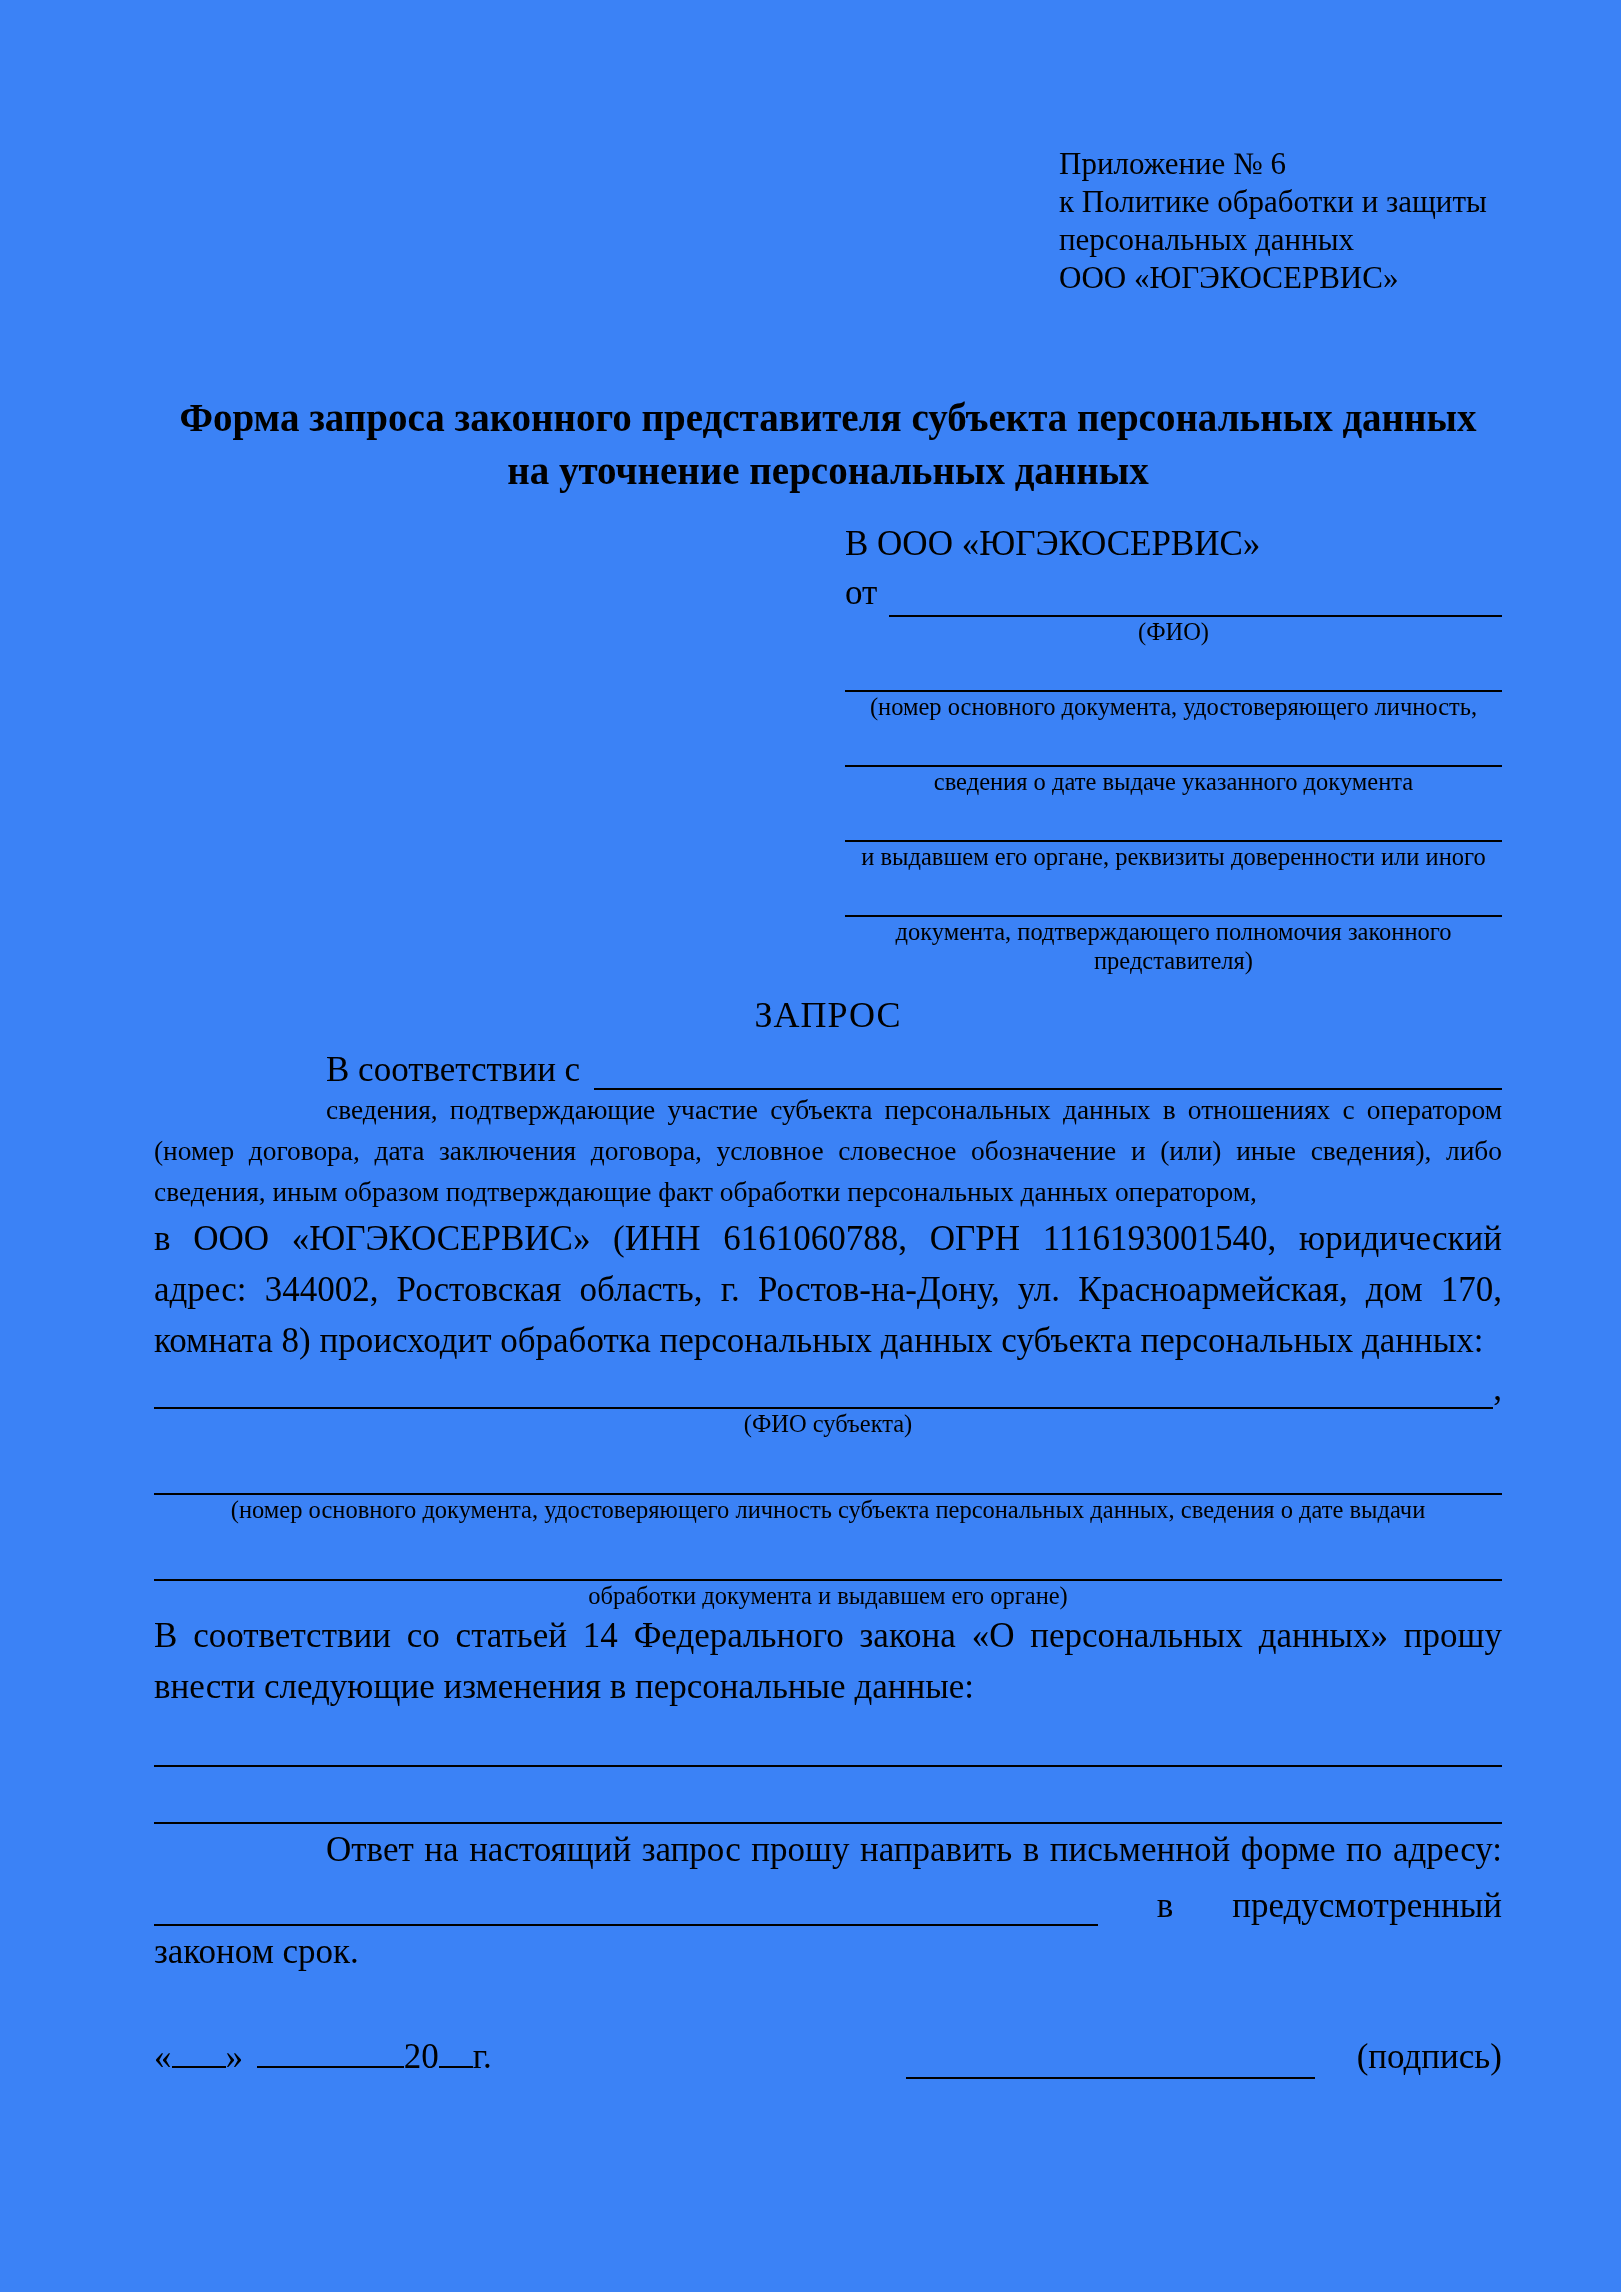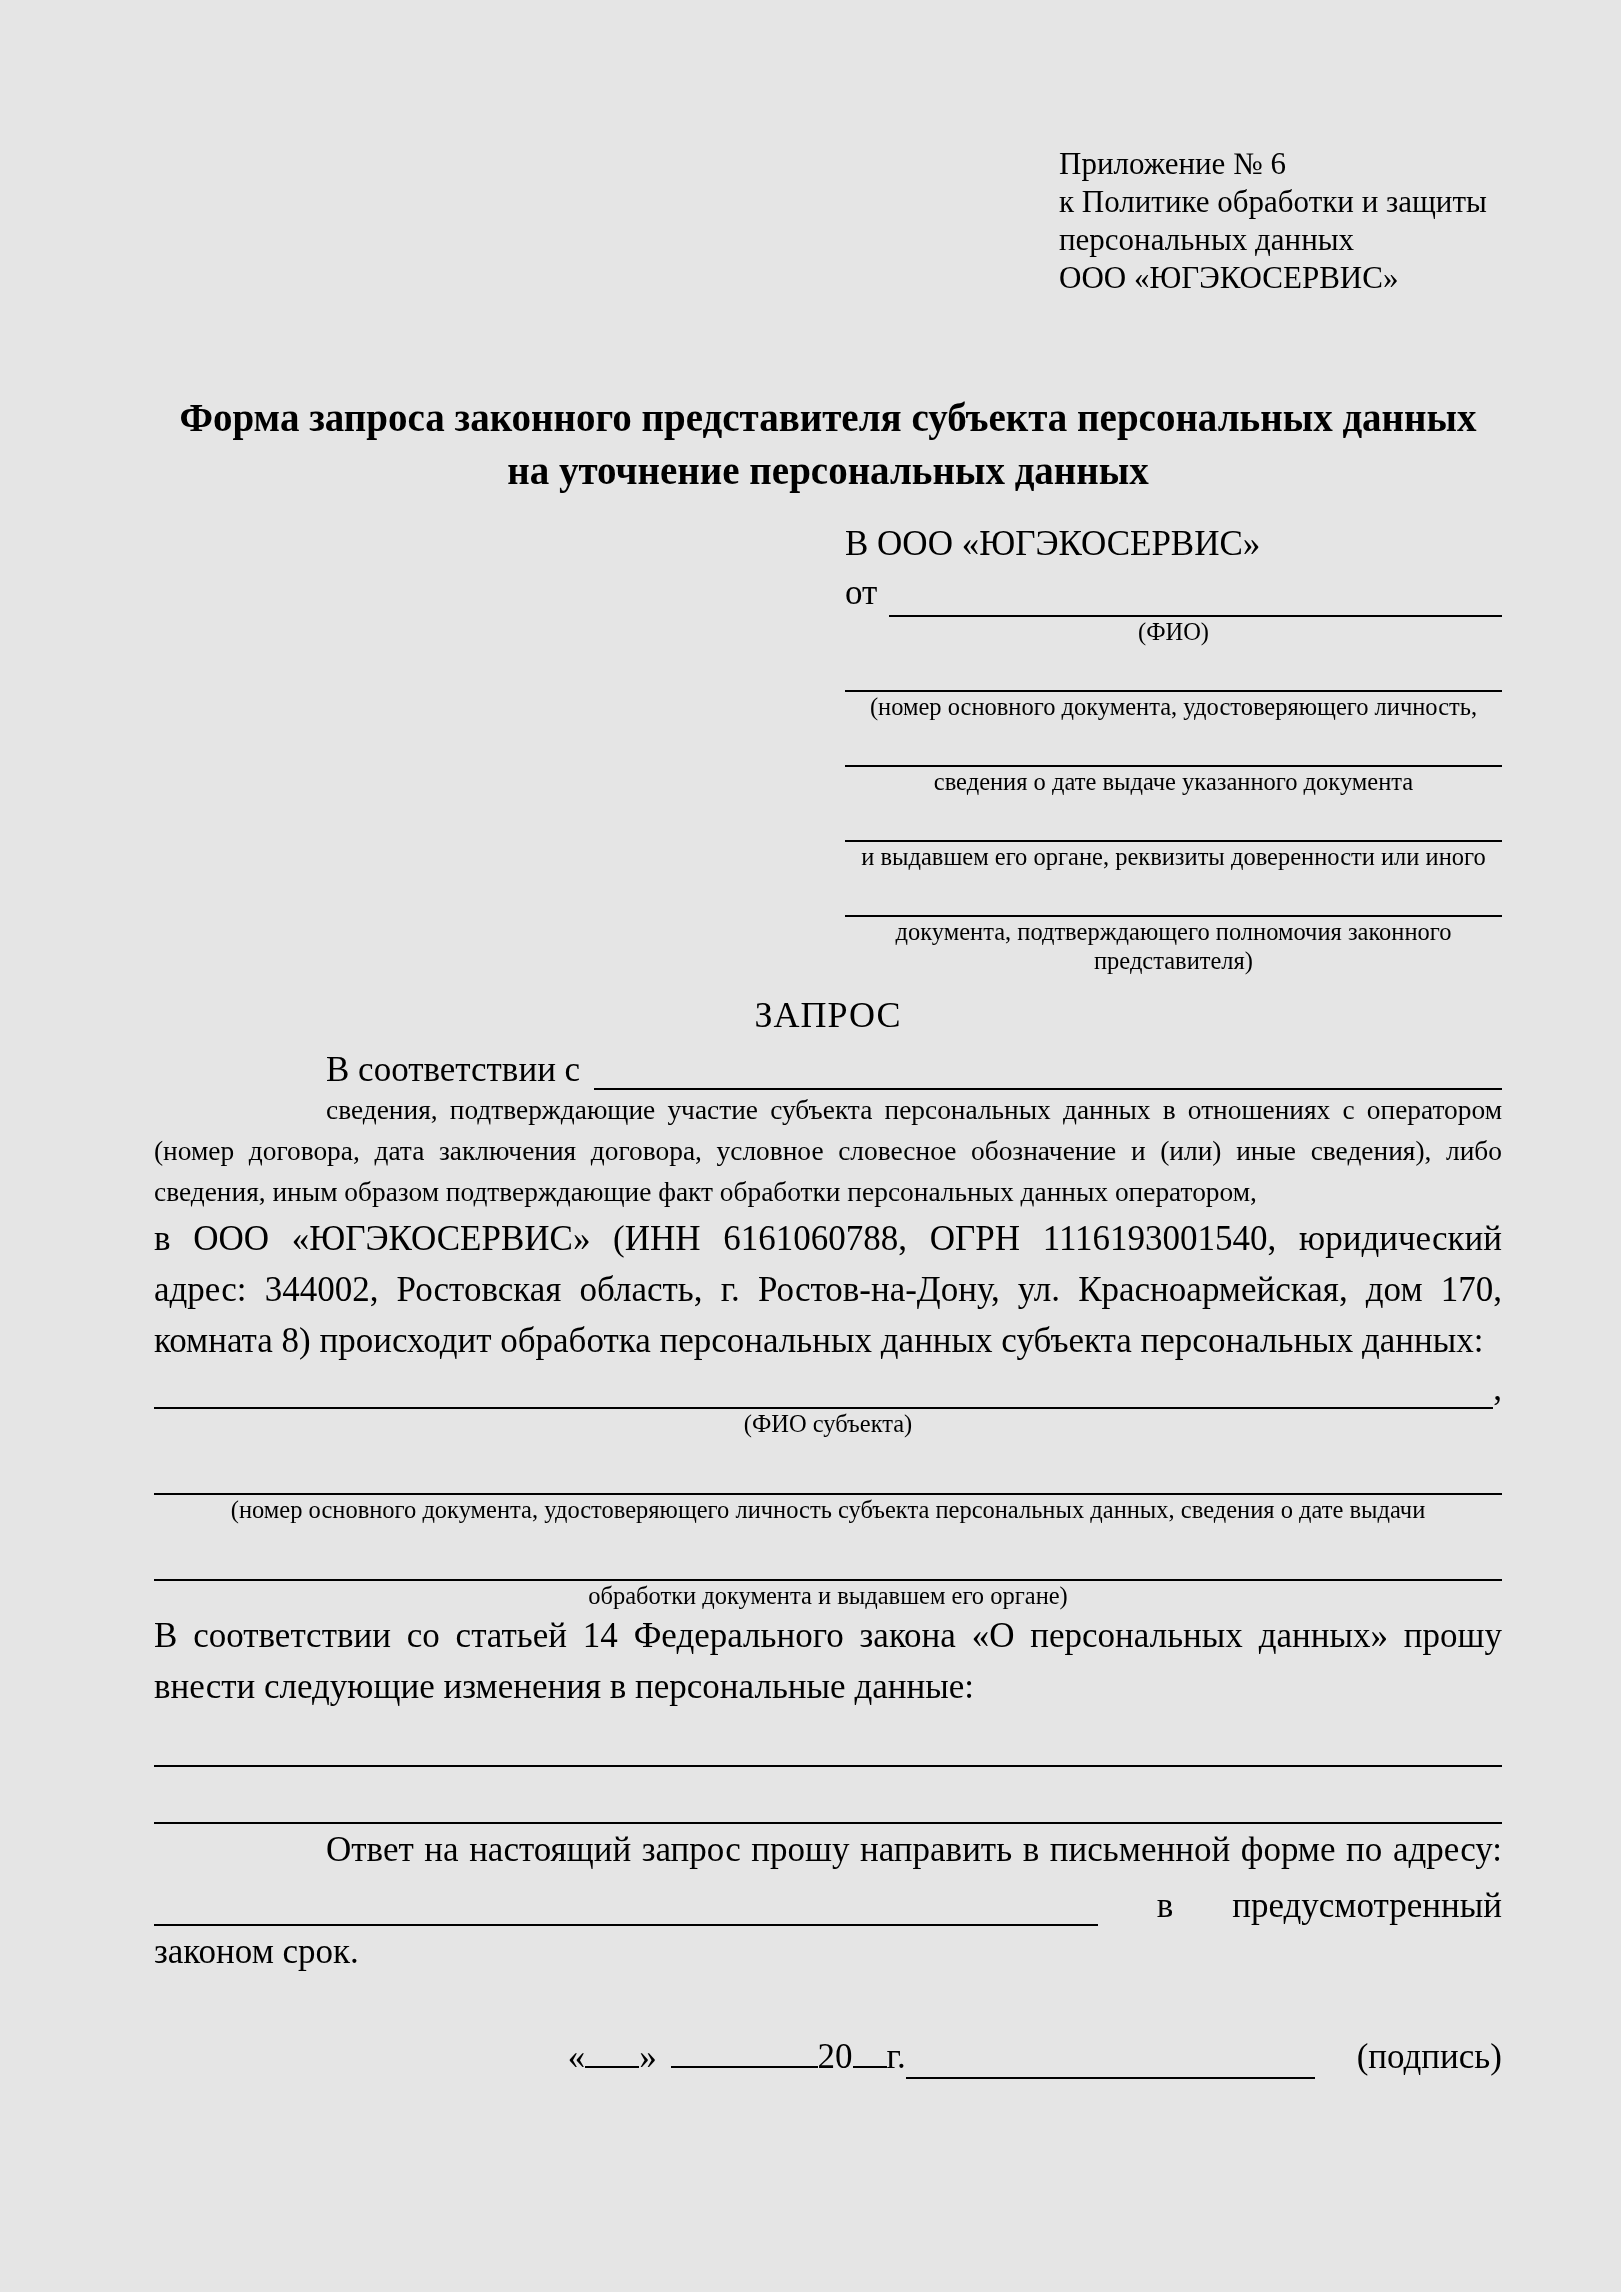--- a/index.html
+++ b/index.html
@@ -1,19 +1,19 @@
 <!DOCTYPE html>
 <html lang="ru"><head>
 <meta charset="utf-8">
 <style>
   html,body{margin:0;padding:0;background:#ffffff;}
   .page{
     position:relative;
     width:1621px;height:2293px;
-    background:#e5e5e5;color:#000;
+    background:#3b82f6;color:#000;
     font-family:"Liberation Serif","DejaVu Serif",serif;
     box-sizing:border-box;
     padding:145px 119px 0 154px;
     overflow:hidden;
   }
   
   .header-block{width:443px;margin-left:auto;font-size:31px;line-height:38px;}
   
   .title{margin-top:94px;text-align:center;font-weight:bold;font-size:39px;line-height:53px;}
   
@@ -42,21 +42,21 @@
   .comma{flex:0 0 auto;}
   
   .line{border-bottom:2.9px solid #000;}
   .h56{height:55px;}
   .h38{height:37px;}
   .mt16{margin-top:15.7px;}
   
   .answer-row{display:flex;justify-content:space-between;align-items:flex-end;height:51px;font-size:35px;}
   .answer-line{width:70%;}
   
-  .footer-row{display:flex;justify-content:flex-end;align-items:flex-end;margin-top:57px;font-size:35px;line-height:45px;}
+  .footer-row{display:flex;justify-content:space-between;align-items:flex-end;margin-top:57px;font-size:35px;line-height:45px;}
   .date-part{white-space:nowrap;}
   .blank{display:inline-block;border-bottom:2.9px solid #000;height:29px;vertical-align:baseline;}
   .w55{width:54px;}
   .w150{width:147px;margin-left:13.7px;}
   .w35{width:34px;}
   .sign-part{display:flex;align-items:flex-end;gap:42px;}
   .sign-line{width:409px;height:33px;}
 </style>
 </head>
 <body>

